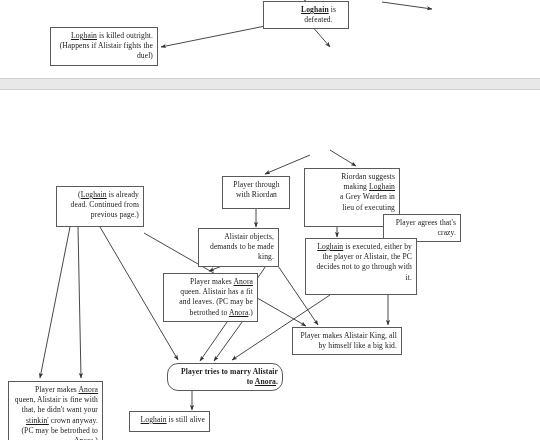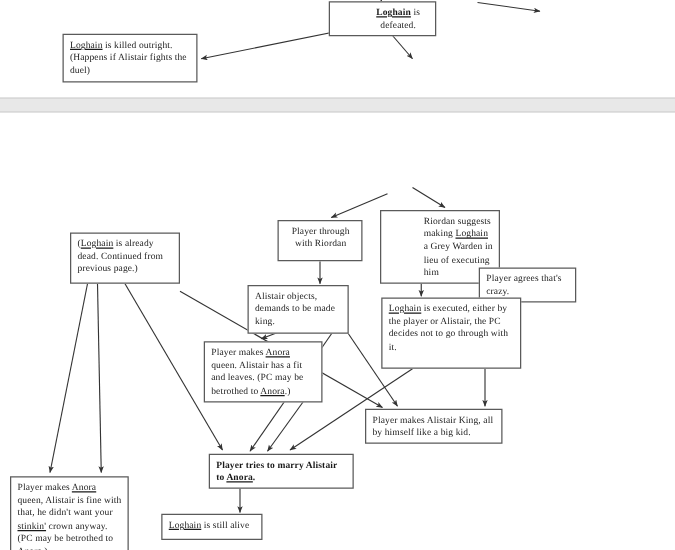--- a/index.html
+++ b/index.html
@@ -36,26 +36,28 @@
   .node {
     position: absolute;
     box-sizing: border-box;
     border: 1px solid #5a5a5a;
     background: #ffffff;
     color: #1a1a1a;
     font-size: 7.6px;
     line-height: 10.2px;
     padding: 3px 4px 3px 5px;
     letter-spacing: 0.1px;
+    text-align: right;
   }
   .node.center {
     text-align: center;
   }
   .node.bold {
     font-weight: bold;
+    border-radius: 11px;
   }
   
   .sp {
     text-decoration: underline;
     text-decoration-color: #1a1a1a;
     border-bottom: 0;
     position: relative;
     background-image:
       linear-gradient(45deg, transparent 45%, #cc2222 45%, #cc2222 55%, transparent 55%),
       linear-gradient(-45deg, transparent 45%, #cc2222 45%, #cc2222 55%, transparent 55%);

